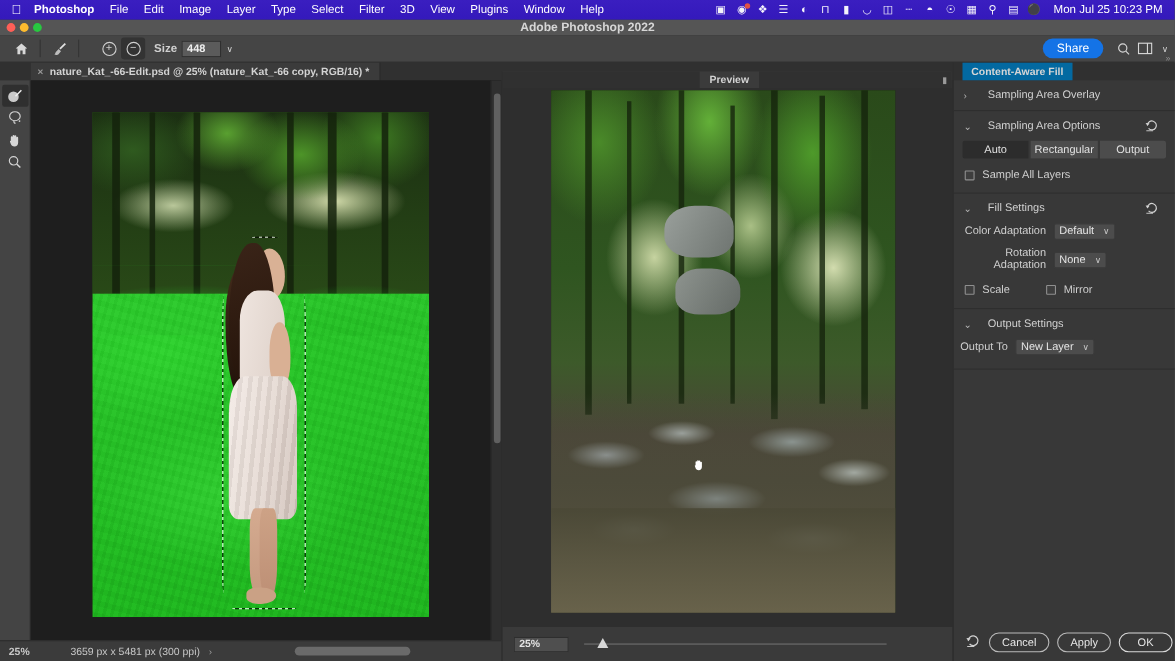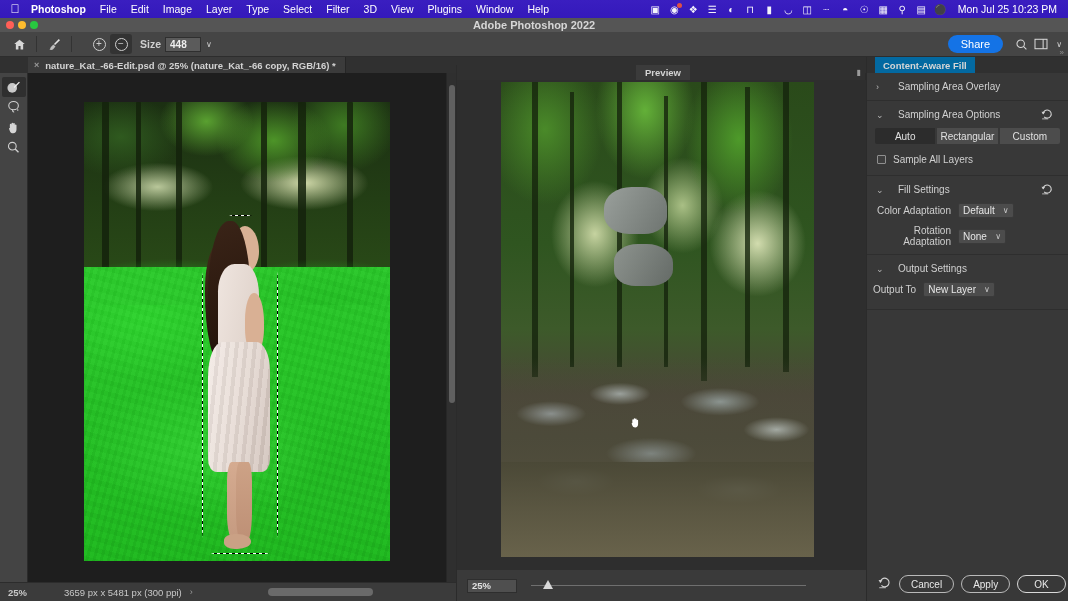--- a/index.html
+++ b/index.html
@@ -588,21 +588,21 @@
       <div class="reset-ic">
         <svg width="14" height="13" viewBox="0 0 16 16">
           <path d="M3.2 7.2a5 5 0 1 1 1.3 3.6" fill="none" stroke="#d3d3d3" stroke-width="1.3"></path>
           <path d="M1.2 4.6 3.3 8 5.6 4.9z" fill="#d3d3d3"></path>
           <line x1="2" y1="13.4" x2="9.5" y2="13.4" stroke="#d3d3d3" stroke-width="1"></line>
         </svg>
       </div>
       <div class="seg-row">
         <div class="seg active">Auto</div>
         <div class="seg">Rectangular</div>
-        <div class="seg">Custom</div>
+        <div class="seg">Output</div>
       </div>
       <div class="chk-row">
         <span class="chk"></span>
         <span class="chk-lbl">Sample All Layers</span>
       </div>
     </div>
 
     <div class="sec">
       <div class="sec-head">
         <span class="tw">⌄</span>
@@ -620,20 +620,30 @@
         <span class="fld-sel">
           <span>Default</span>
           <span class="cv">∨</span>
         </span>
       </div>
       <div class="fld-row">
         <span class="fld-lbl">Rotation Adaptation</span>
         <span class="fld-sel">
           <span>None</span>
           <span class="cv">∨</span>
+        </span>
+      </div>
+      <div class="two-chk">
+        <span class="item">
+          <span class="chk"></span>
+          <span class="chk-lbl">Scale</span>
+        </span>
+        <span class="item">
+          <span class="chk"></span>
+          <span class="chk-lbl">Mirror</span>
         </span>
       </div>
     </div>
 
     <div class="sec">
       <div class="sec-head">
         <span class="tw">⌄</span>
         <span class="sec-title">Output Settings</span>
       </div>
       <div class="fld-row" style="padding-left:6px;padding-bottom:12px">

